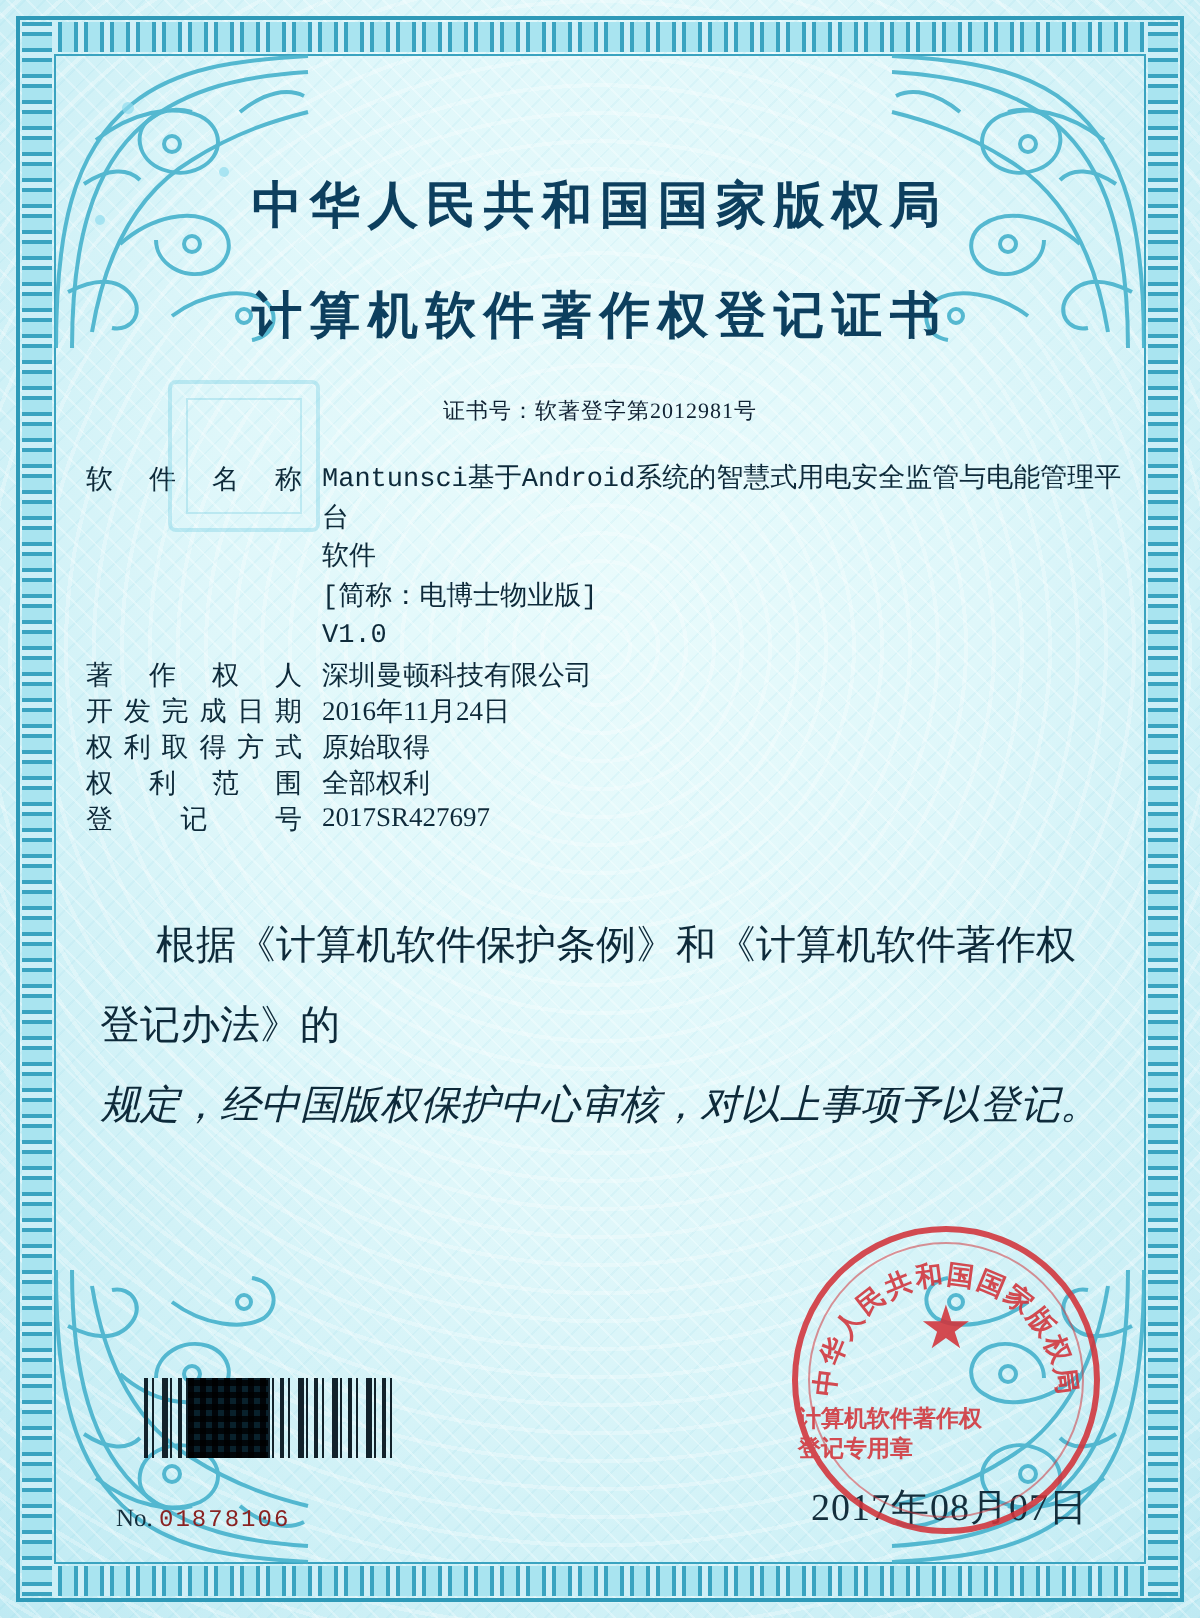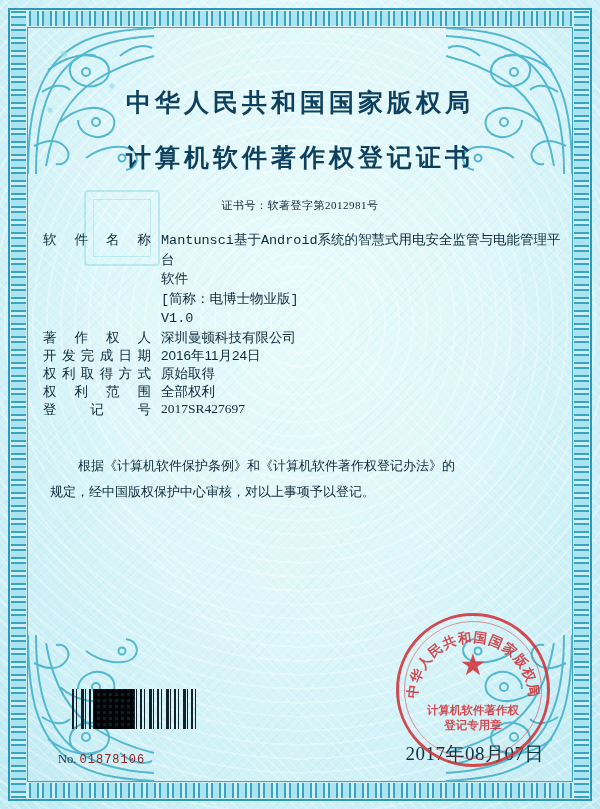--- a/index.html
+++ b/index.html
@@ -175,35 +175,35 @@
   .val-name-line3 { display: block; }
   .val-name-line4 { display: block; }
 
   .val-owner {
     font-size: 15px;
     color: #103040;
   }
   .val-date, .val-plain {
     font-size: 14px;
     color: #103040;
-    font-family: Liberation Sans, sans-serif;
+    font-family: Liberation Serif, serif;
   }
   .val-regno {
     font-size: 14px;
     font-family: "Liberation Serif", serif;
   }
 
   .para {
     margin: 34px 10px 0 10px;
-    font-size: 13px;
+    font-size: 20px;
     line-height: 2.0;
     color: #0e2a3a;
     text-indent: 28px;
   }
-  .para .l2 { display: block; text-indent: 0; }
+  .para .l2 { display: block; text-indent: 0; font-style: italic; }
 
   
   .barcode {
     position: absolute;
     left: 72px;
     bottom: 80px;
     width: 128px;
     height: 40px;
     background-image:
       repeating-linear-gradient(90deg,
@@ -290,21 +290,20 @@
     font-family: "Liberation Sans", sans-serif;
     font-size: 13.5px;
     letter-spacing: 1.2px;
     font-weight: bold;
   }
   .seal .lines {
     position: absolute;
     left: 0;
     right: 0;
     bottom: 30px;
-    text-align: center;
     font-family: "Liberation Sans", sans-serif;
     font-size: 11.5px;
     line-height: 1.35;
     color: #d2333a;
     font-weight: bold;
   }
 </style>
 </head>
 <body>
 

